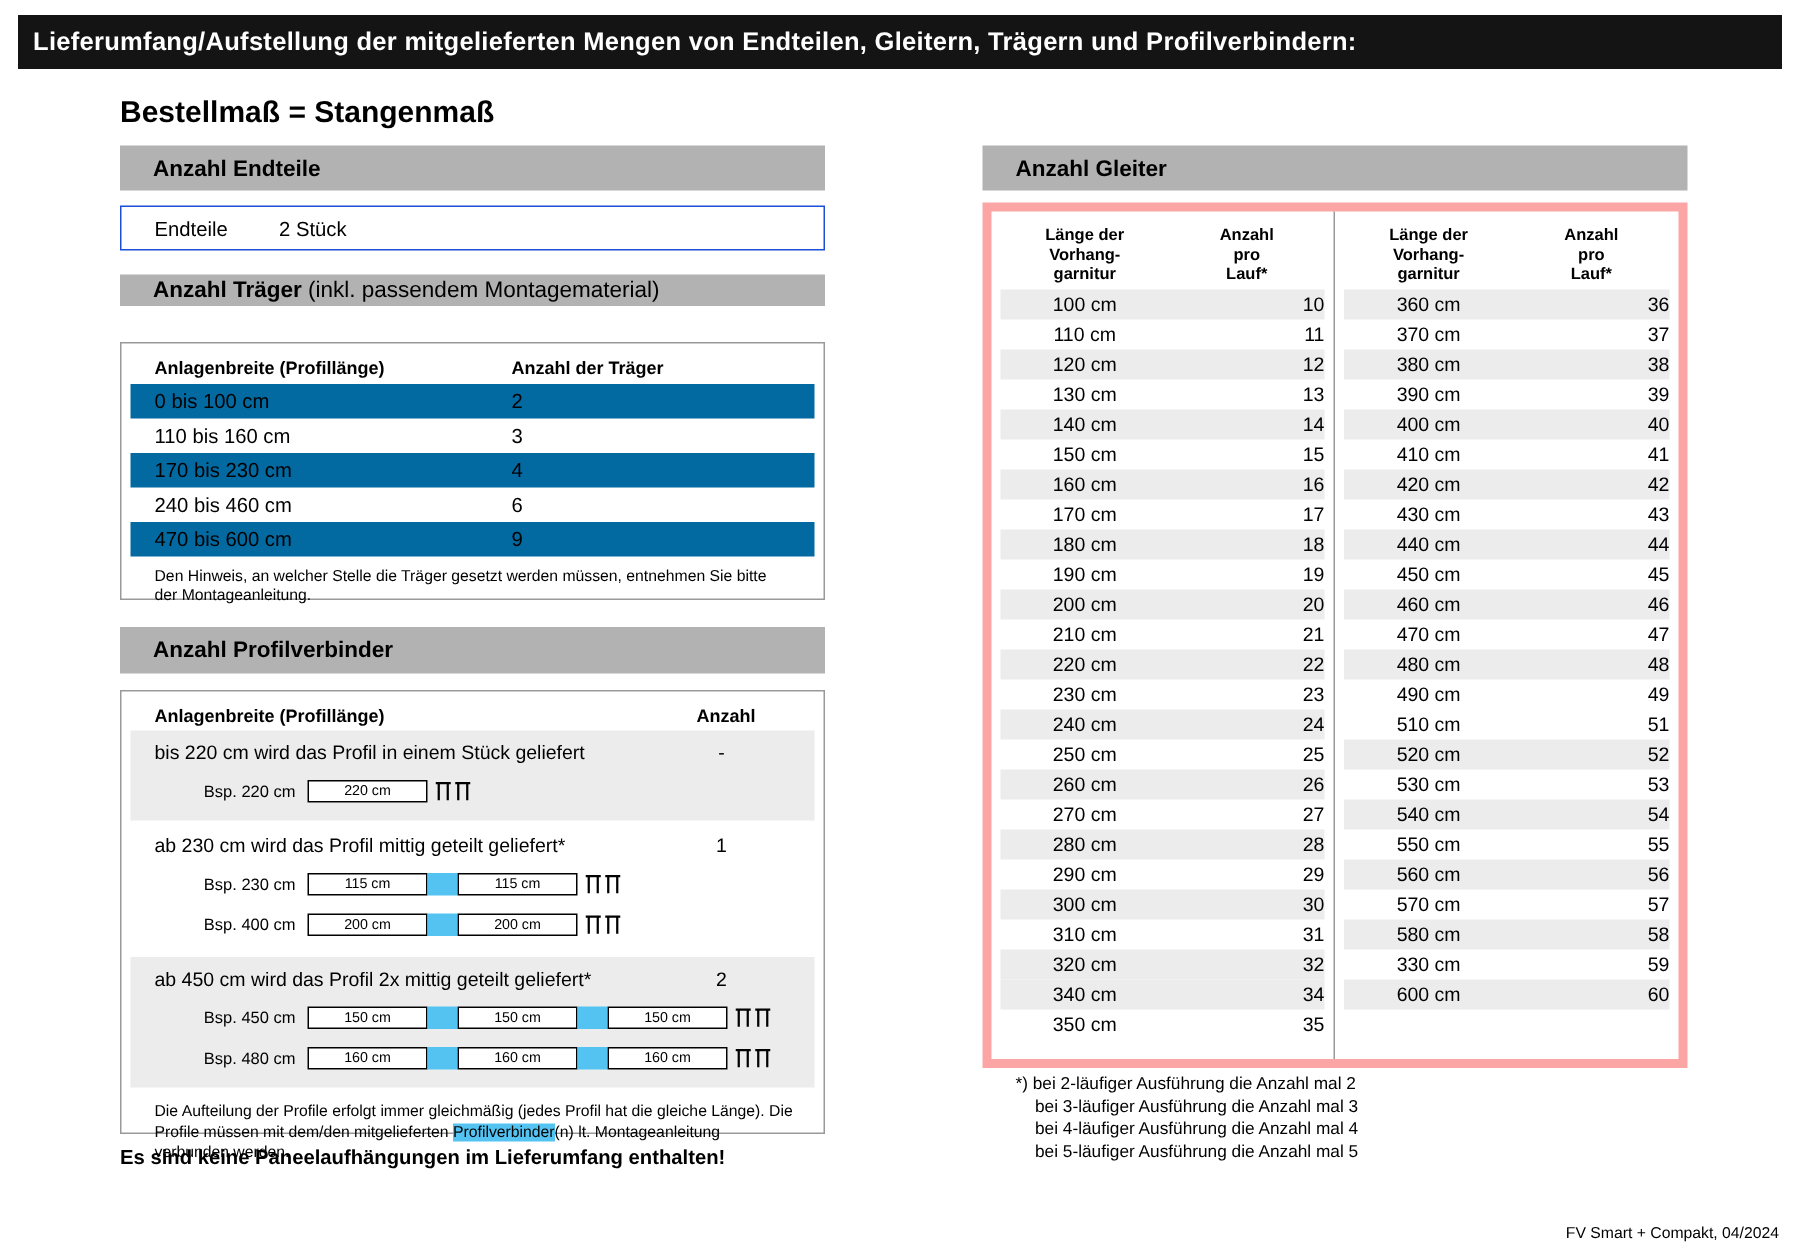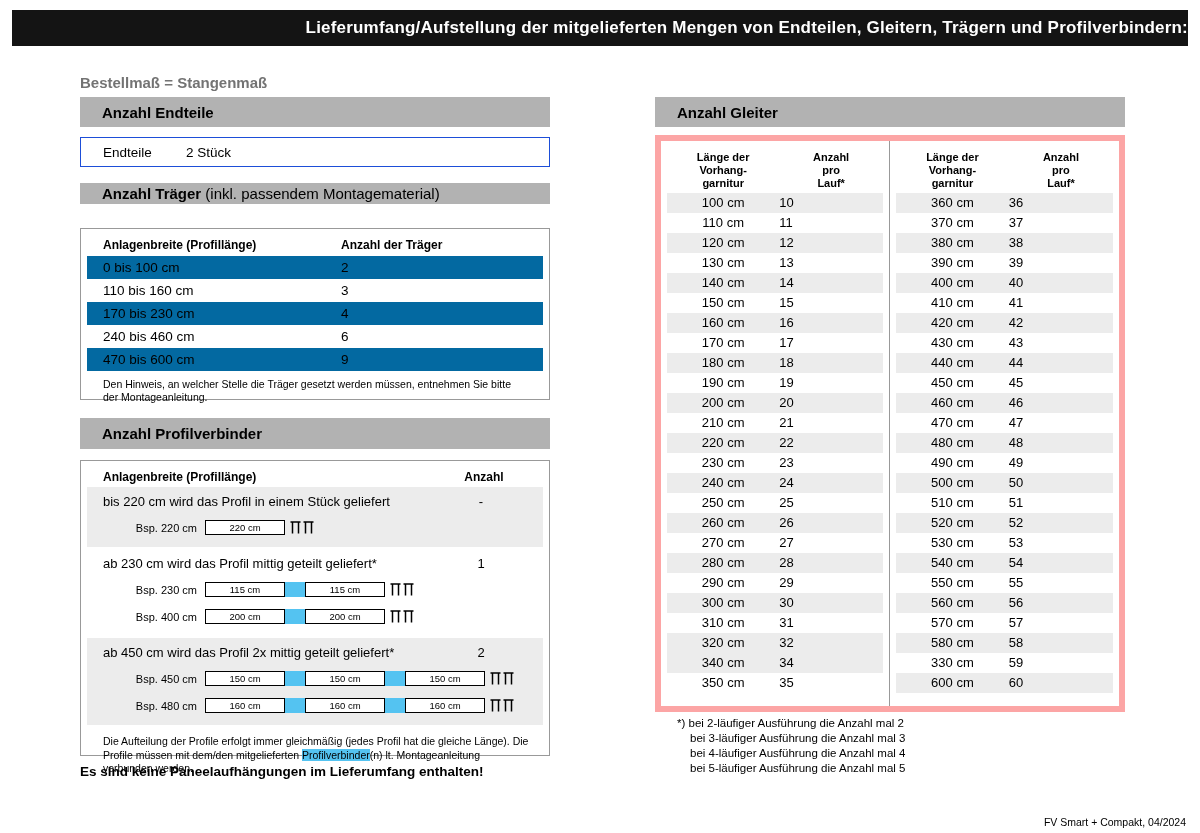--- a/index.html
+++ b/index.html
@@ -4,23 +4,23 @@
 <style>
   * { margin:0; padding:0; box-sizing:border-box; }
   html,body { background:#fff; }
   body {
     width:1200px; height:833px; position:relative; overflow:hidden;
     font-family:"Liberation Sans", sans-serif; color:#000;
   }
   .topbar {
     position:absolute; left:12px; top:10px; width:1176px; height:36px;
     background:#141414; color:#fff; font-size:17px; font-weight:bold;
-    line-height:36px; padding-left:10px; letter-spacing:.2px; white-space:nowrap;text-align:right;
-  }
-  .subtitle { position:absolute; left:80px; top:64px; font-size:15px; font-weight:bold; color:#737373;margin-top:10px; }
+    line-height:36px; padding-left:10px; letter-spacing:.2px; white-space:nowrap;
+  }
+  .subtitle { position:absolute; left:80px; top:64px; font-size:20px; font-weight:bold; color:#000000; }
 
   .secbar {
     position:absolute; width:470px; height:30px; background:#b2b2b2;
     font-size:15px; font-weight:bold; padding-left:22px;
     display:flex; align-items:center; white-space:pre;
   }
   .secbar .norm { font-weight:normal; }
 
   
   #bar-endteile { left:80px; top:97px; }
@@ -78,21 +78,21 @@
   }
   .g-half { width:50%; padding:6px; }
   .g-half.first { border-right:1px solid #999; }
   .g-head { display:flex; margin-bottom:3px; }
   .g-head span { display:block; font-size:11px; font-weight:bold; line-height:13px; text-align:center; white-space:pre-line; padding-top:4px; }
   .g-h1 { width:52%; }
   .g-h2 { width:48%; }
   .g-row { display:flex; height:20px; line-height:20px; font-size:13px; }
   .g-row.striped { background:#ececec; }
   .g-c1 { width:52%; text-align:center; }
-  .g-c2 { width:48%; text-align:left; }
+  .g-c2 { width:48%; text-align:right; }
   .g-foot { position:absolute; left:655px; top:716px; width:470px; font-size:11.5px; line-height:15px; }
   .g-fn { padding-left:22px; }
   .g-fn.indent { padding-left:35px; }
 
   .footer { position:absolute; right:14px; top:816px; font-size:10.5px; }
 </style>
 </head>
 <body>
 
 <div class="topbar">Lieferumfang/Aufstellung der mitgelieferten Mengen von Endteilen, Gleitern, Trägern und Profilverbindern:</div>
@@ -400,24 +400,20 @@
           <span class="g-c2">47</span>
         </div>
         <div class="g-row striped">
           <span class="g-c1">480 cm</span>
           <span class="g-c2">48</span>
         </div>
         <div class="g-row">
           <span class="g-c1">490 cm</span>
           <span class="g-c2">49</span>
         </div>
-        <div class="g-row striped">
-          <span class="g-c1">500 cm</span>
-          <span class="g-c2">50</span>
-        </div>
         <div class="g-row">
           <span class="g-c1">510 cm</span>
           <span class="g-c2">51</span>
         </div>
         <div class="g-row striped">
           <span class="g-c1">520 cm</span>
           <span class="g-c2">52</span>
         </div>
         <div class="g-row">
           <span class="g-c1">530 cm</span>

